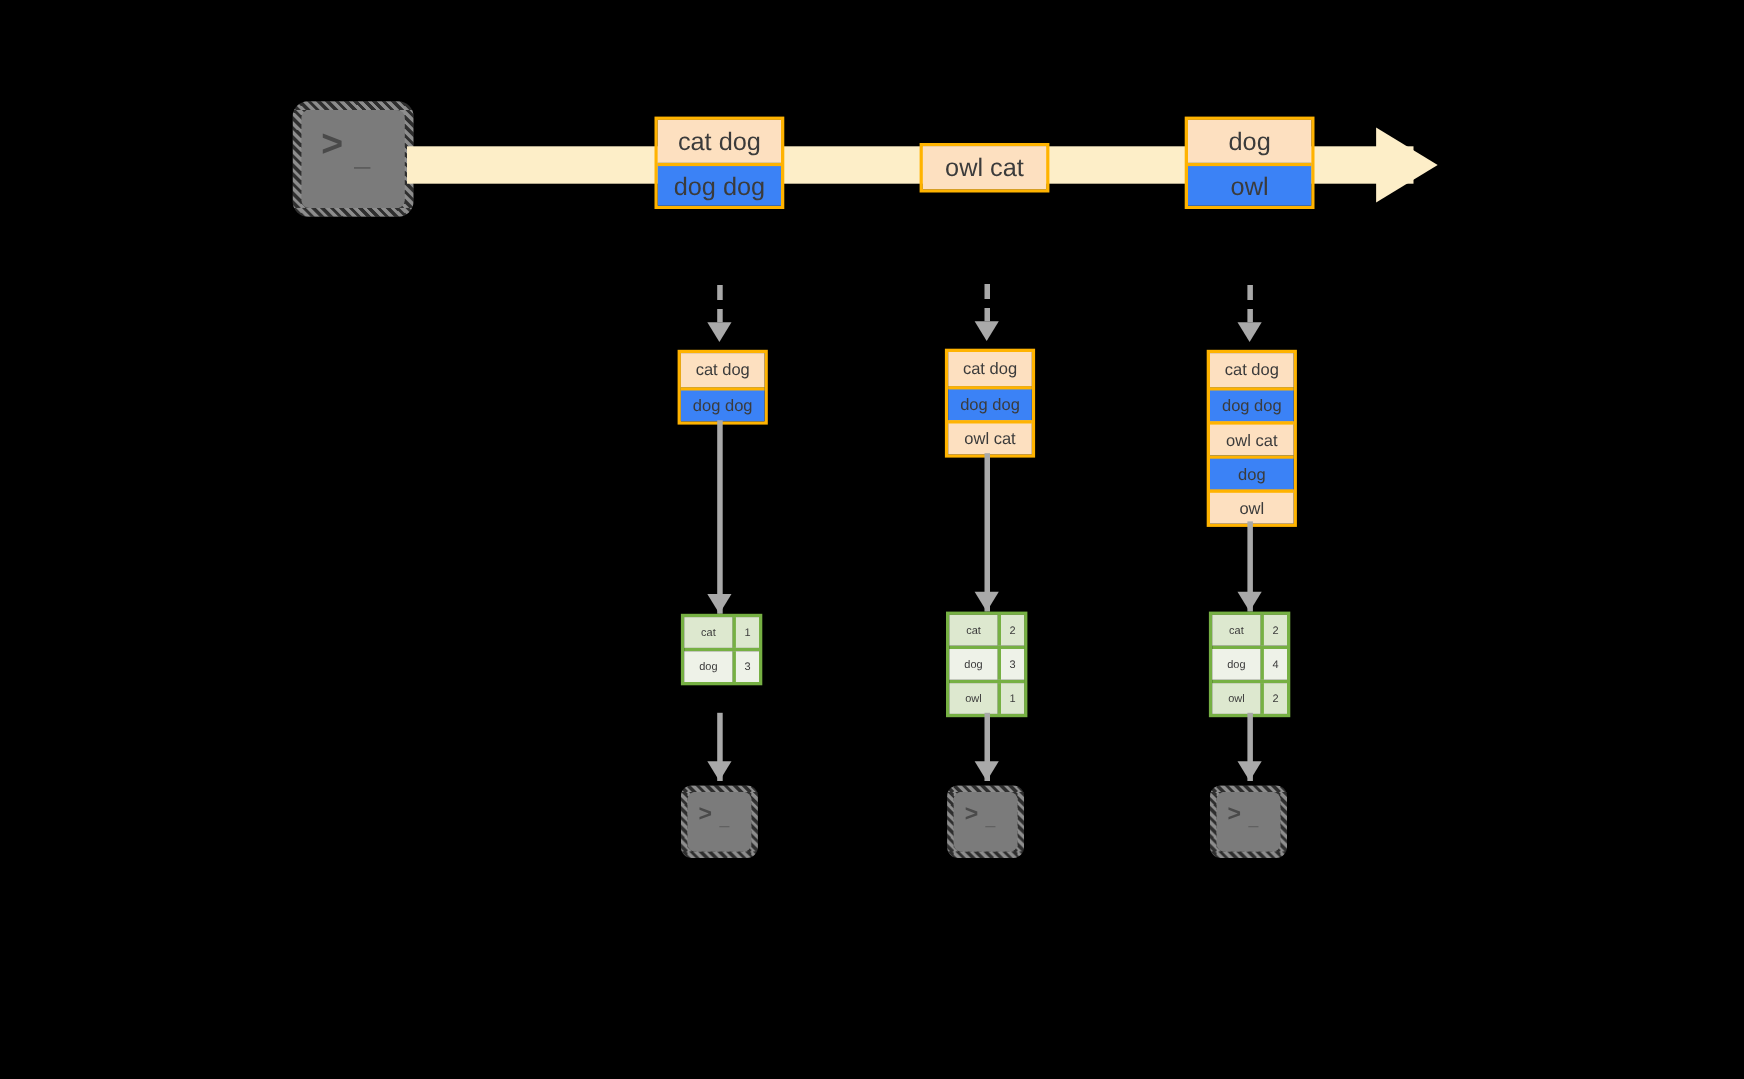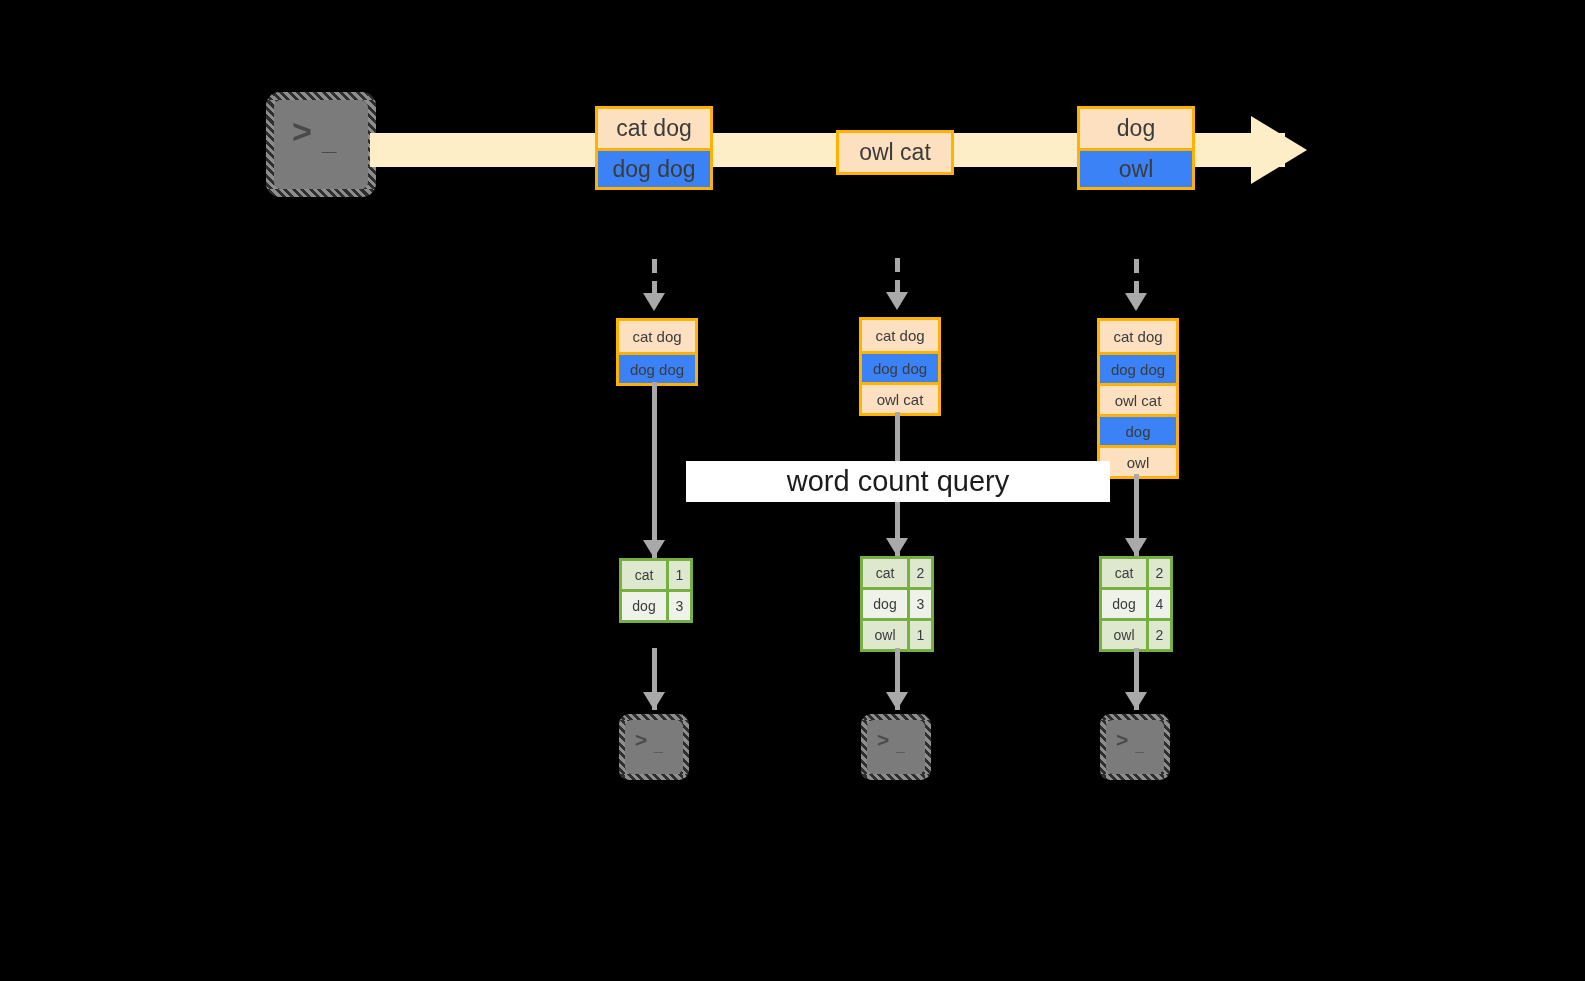--- a/index.html
+++ b/index.html
@@ -47,21 +47,21 @@
   .obox.mid .row{height:31px;font-size:15px;}
   #box-mid-1{left:616px;top:318px;}
   #box-mid-2{left:859px;top:317px;}
   #box-mid-3{left:1097px;top:318px;}
 
   
   .gtab{position:absolute;box-sizing:border-box;border:3px solid #76b043;}
   .gtab .grow{display:flex;}
   .gtab .grow+.grow{border-top:3px solid #76b043;}
   .gtab .gc{box-sizing:border-box;display:flex;align-items:center;justify-content:center;
-        height:28px;color:#3b3b3b;font-size:14px;}
+        height:28px;color:#3b3b3b;font-size:10px;}
   .gtab .gc.k{width:44px;}
   .gtab .gc.v{width:24px;border-left:3px solid #76b043;}
   .gtab .grow.a .gc{background:#dde8cf;}
   .gtab .grow.b .gc{background:#eef2e8;}
   #tab-1{left:619px;top:558px;}
   #tab-2{left:860px;top:556px;}
   #tab-3{left:1099px;top:556px;}
 
   
   .vline{position:absolute;width:5px;background:#a9a9a9;}
@@ -132,21 +132,20 @@
 
   <div class="vline" style="left:652px;top:382px;height:176px;"></div>
   <div class="vhead" style="left:643px;top:540px;"></div>
 
   <div class="vline" style="left:895px;top:412px;height:144px;"></div>
   <div class="vhead" style="left:886px;top:538px;"></div>
 
   <div class="vline" style="left:1134px;top:474px;height:82px;"></div>
   <div class="vhead" style="left:1125px;top:538px;"></div>
 
-  <div id="query-label">word count query</div>
 
   <div class="gtab" id="tab-1">
     <div class="grow a">
       <div class="gc k">cat</div>
       <div class="gc v">1</div>
     </div>
     <div class="grow b">
       <div class="gc k">dog</div>
       <div class="gc v">3</div>
     </div>

